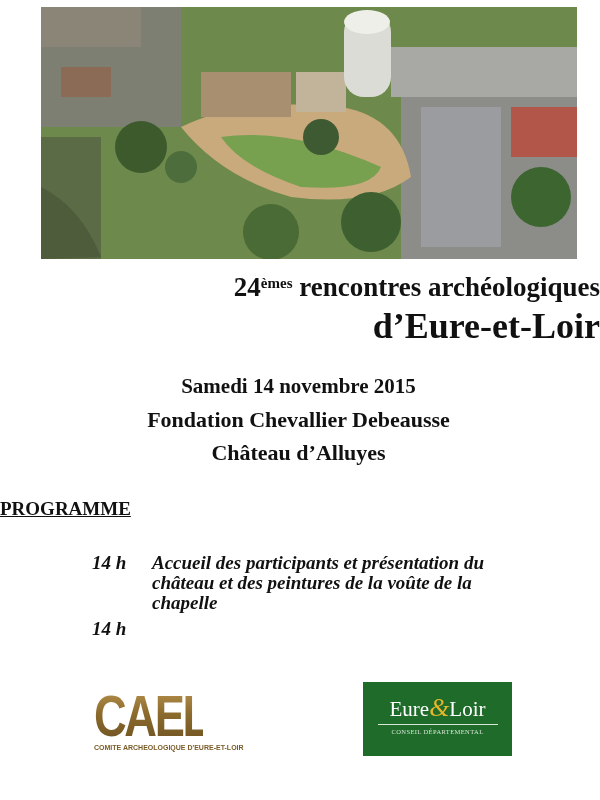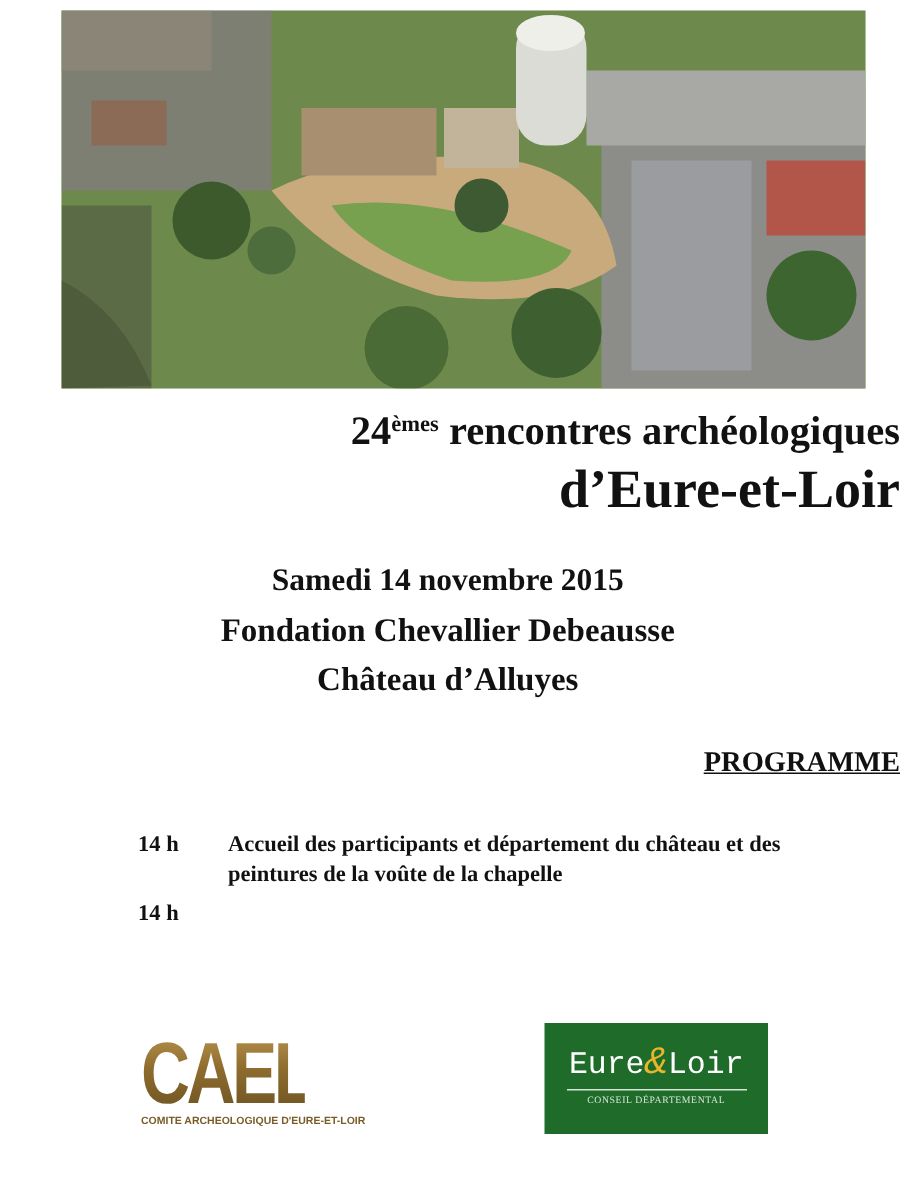--- a/index.html
+++ b/index.html
@@ -8,33 +8,33 @@
   .photo { position: absolute; left: 41px; top: 7px; width: 536px; height: 252px; overflow: hidden; background: #6f8f52; }
   .photo svg { display: block; width: 100%; height: 100%; }
   .title { position: absolute; left: 0; width: 600px; text-align: right; font-weight: bold; }
   .t1 { top: 270px; font-size: 27px; line-height: 34px; }
   .t1 sup { font-size: 15px; vertical-align: top; position: relative; top: -4px; }
   .t2 { top: 309px; font-size: 36px; line-height: 34px; }
   .sub { position: absolute; left: 0; width: 597px; text-align: center; font-weight: bold; font-size: 22px; line-height: 33px; }
   .s1 { top: 370px; font-size: 21px; }
   .s2 { top: 403px; }
   .s3 { top: 436px; }
-  .prog { position: absolute; top: 498px; left: 0; width: 600px; text-align: right; font-weight: bold; font-size: 19px; text-decoration: underline; }
-  .sched { position: absolute; top: 553px; left: 92px; width: 440px; font-weight: bold; font-size: 15px; line-height: 20px; }
+  .prog { position: absolute; top: 498px; left: 0; width: 600px; text-align: left; font-weight: bold; font-size: 19px; text-decoration: underline; }
+  .sched { position: absolute; top: 553px; left: 92px; width: 440px; font-weight: bold; font-size: 19px; line-height: 20px; font-style: italic; }
   .row { display: flex; margin-bottom: 6px; }
   .time { width: 60px; flex: none; }
   .desc { flex: 1; }
   .cael { position: absolute; left: 94px; top: 688px; width: 140px; }
   .cael-big { font-family: "Liberation Sans", "DejaVu Sans", sans-serif; font-weight: bold; font-size: 58px; line-height: 56px;
               letter-spacing: -3px; transform: scaleX(0.78); transform-origin: left; color: #8a6a2c;
               background: linear-gradient(180deg, #b8924e 0%, #8c6b2d 45%, #6e5222 100%);
               -webkit-background-clip: text; background-clip: text; -webkit-text-fill-color: transparent; }
   .cael-small { font-family: "Liberation Sans", "DejaVu Sans", sans-serif; font-size: 7px; color: #7a5c28; font-weight: bold; letter-spacing: 0px; margin-top: 0px; white-space: nowrap; }
   .el { position: absolute; left: 363px; top: 682px; width: 149px; height: 74px; background: #1e6b2a; color: #fff; text-align: center; }
-  .el-main { font-family: Liberation Mono, monospace; font-size: 21px; margin-top: 14px; line-height: 24px; }
+  .el-main { font-family: Liberation Serif, serif; font-size: 21px; margin-top: 14px; line-height: 24px; }
   .el-amp { color: #e7b62a; font-size: 26px; font-style: italic; }
   .el-line { width: 120px; height: 1px; background: #d8e6d8; margin: 3px auto 3px; }
   .el-sub { font-size: 6.5px; letter-spacing: 0.4px; color: #d8e6d8; font-family: "Liberation Serif", "DejaVu Serif", serif; }
 </style>
 </head>
 <body>
 
 <div class="photo">
   <svg viewBox="0 0 536 252" preserveAspectRatio="none">
     <rect width="536" height="252" fill="#6d8a4c"></rect>
@@ -70,21 +70,21 @@
 
 <div class="sub s1">Samedi 14 novembre 2015</div>
 <div class="sub s2">Fondation Chevallier Debeausse</div>
 <div class="sub s3">Château d’Alluyes</div>
 
 <div class="prog">PROGRAMME</div>
 
 <div class="sched">
   <div class="row">
     <div class="time">14 h</div>
-    <div class="desc">Accueil des participants et département du château et des peintures de la voûte de la chapelle</div>
+    <div class="desc">Accueil des participants et présentation du château et des peintures de la voûte de la chapelle</div>
   </div>
   <div class="row">
     <div class="time">14 h</div>
   </div>
 </div>
 
 <div class="cael">
   <div class="cael-big">CAEL</div>
   <div class="cael-small">COMITE ARCHEOLOGIQUE D'EURE-ET-LOIR</div>
 </div>

